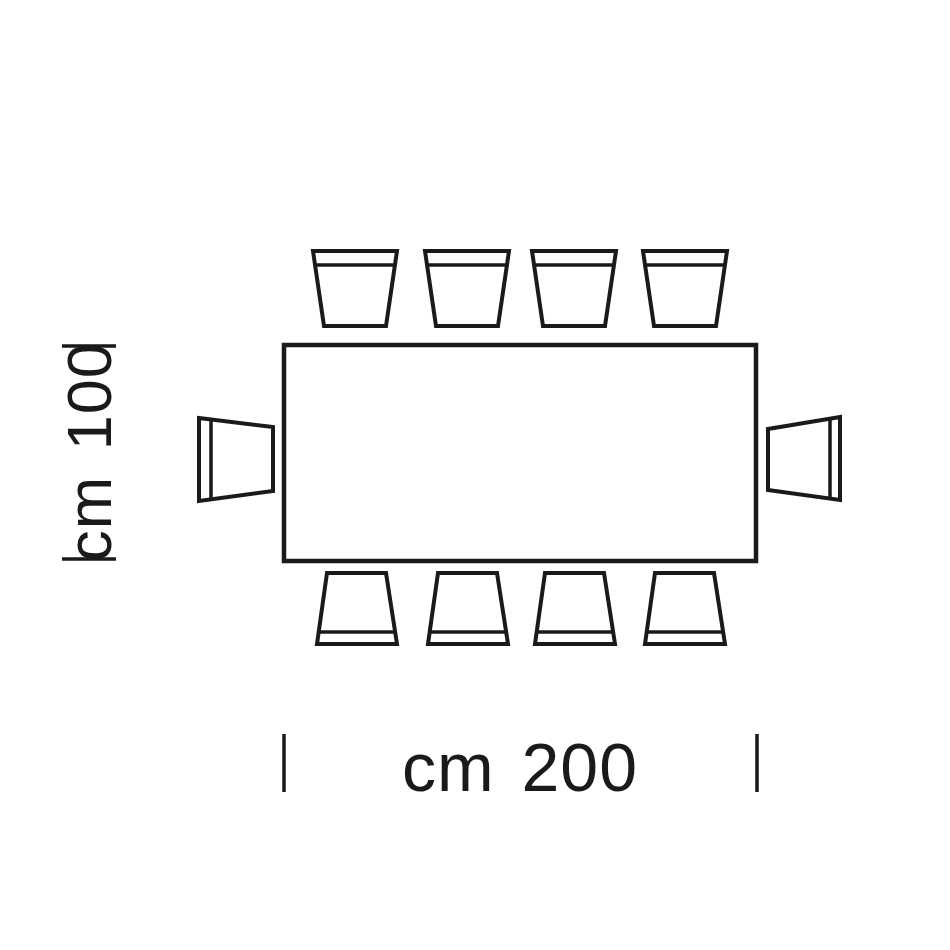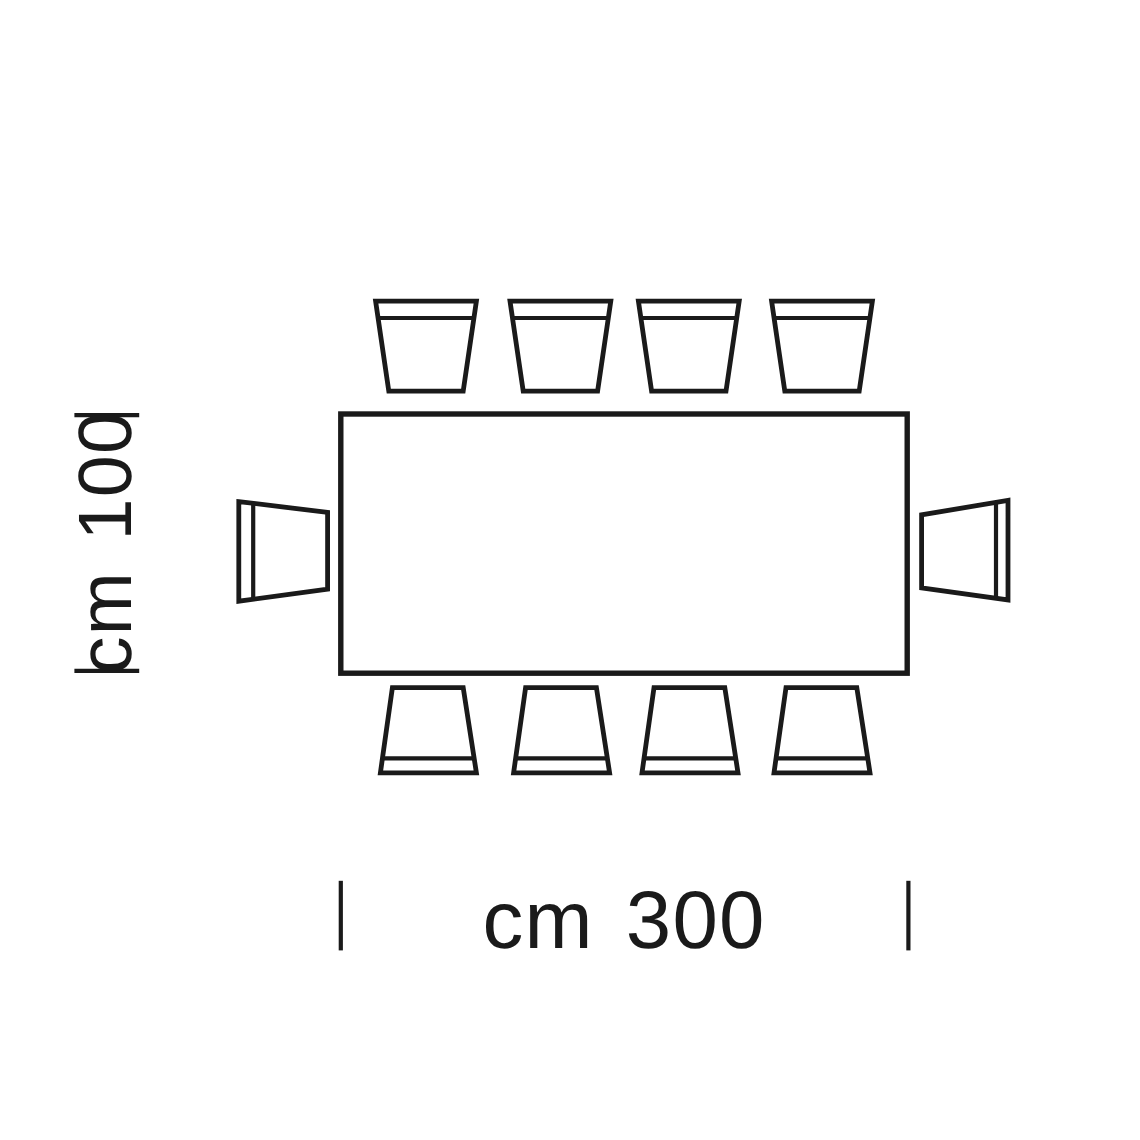--- a/index.html
+++ b/index.html
@@ -118,15 +118,15 @@
 
     <line class="tick" x1="62" y1="346" x2="116" y2="346"></line>
     <line class="tick" x1="62" y1="559" x2="116" y2="559"></line>
 
     <line class="tick" x1="284" y1="734" x2="284" y2="792"></line>
     <line class="tick" x1="757" y1="734" x2="757" y2="792"></line>
   </svg>
 
   <div class="dim-label dim-depth">cm 100</div>
 
-  <div class="dim-label dim-width">cm 300</div>
+  <div class="dim-label dim-width">cm 200</div>
 
 </div>
 
 </body></html>

